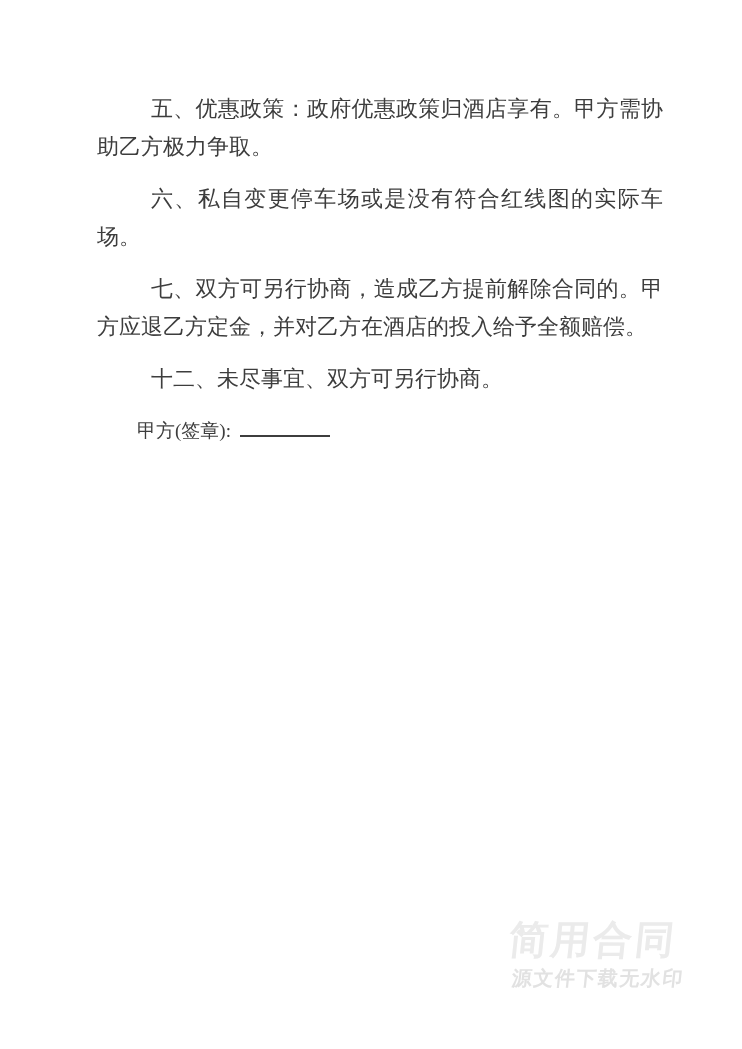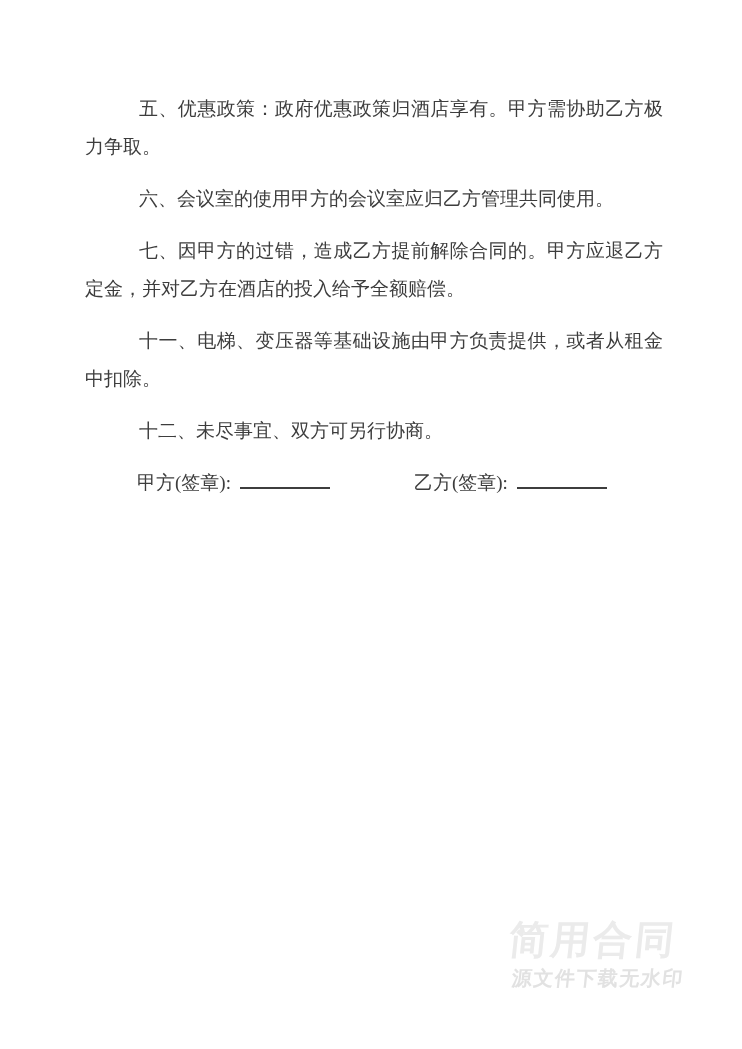--- a/index.html
+++ b/index.html
@@ -16,23 +16,23 @@
       font-family: "Liberation Serif", "DejaVu Serif", serif;
     }
     .doc-body {
       position: absolute;
       left: 85px;
       top: 90px;
       width: 578px;
       color: #3d3d3d;
     }
     .clause {
-      font-size: 19px;
+      font-size: 22px;
       line-height: 38px;
-      margin: 0 0 14px 0;
+      margin: 0 0 14px 12px;
       text-align: justify;
       text-indent: 54px;
     }
     .signature-row {
       display: flex;
       align-items: center;
       font-size: 19px;
       line-height: 38px;
       margin: 0;
       white-space: nowrap;
@@ -76,37 +76,33 @@
   </style>
 </head>
 <body>
 
 <div class="page">
 
   <div class="doc-body">
 
     <p class="clause">五、优惠政策：政府优惠政策归酒店享有。甲方需协助乙方极力争取。</p>
 
-    <p class="clause">六、会议室的使用甲方的会议室应归乙方管理共同使用。</p>
+    <p class="clause">六、私自变更停车场或是没有符合红线图的实际车场。</p>
 
-    <p class="clause">七、因甲方的过错，造成乙方提前解除合同的。甲方应退乙方定金，并对乙方在酒店的投入给予全额赔偿。</p>
+    <p class="clause">七、双方可另行协商，造成乙方提前解除合同的。甲方应退乙方定金，并对乙方在酒店的投入给予全额赔偿。</p>
 
 
 
 
-    <p class="clause">十一、电梯、变压器等基础设施由甲方负责提供，或者从租金中扣除。</p>
 
     <p class="clause">十二、未尽事宜、双方可另行协商。</p>
 
     <div class="signature-row">
       <span class="sig-group-a">
         <span>甲方(签章):</span><span class="sig-blank"></span>
-      </span>
-      <span class="sig-group-b">
-        <span>乙方(签章):</span><span class="sig-blank"></span>
       </span>
     </div>
 
   </div>
 
   <div class="wm-title">简用合同</div>
   <div class="wm-subtitle">源文件下载无水印</div>
 
 </div>
 

